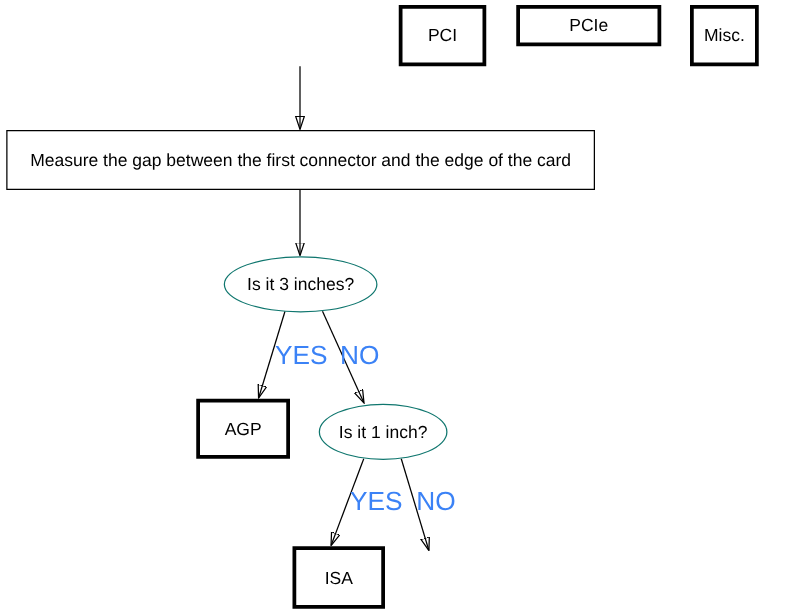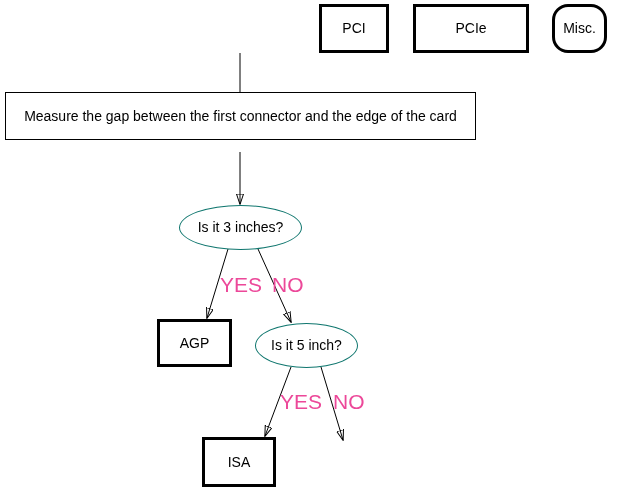--- a/index.html
+++ b/index.html
@@ -29,35 +29,35 @@
     color: #000000;
     background: #ffffff;
   }
   .rect-bold { border: 3px solid #000000; }
   .rect-thin { border: 1px solid #000000; }
   .ellipse   { border: 1px solid #0f766e; border-radius: 50%; }
 
   
   .n-start   { left: 183px; top: 4px;   width: 113px; height: 49px; }
   .n-pci     { left: 319px; top: 4px;   width: 70px;  height: 49px; }
-  .n-pcie    { left: 413px; top: 4px;   width: 116px; height: 49px; }
-  .n-misc    { left: 552px; top: 4px;   width: 55px;  height: 49px; border-radius: 16px; }
+  .n-pcie    { left: 413px; top: 4px;   width: 116px; height: 33px; }
+  .n-misc    { left: 552px; top: 4px;   width: 55px;  height: 49px; }
   
-  .n-measure { left: 5px;   top: 92px; width: 471px; height: 48px; }
+  .n-measure { left: 5px;   top: 104px; width: 471px; height: 48px; }
   .n-q3      { left: 179px; top: 205px; width: 123px; height: 45px; }
   .n-agp     { left: 157px; top: 319px; width: 75px;  height: 48px; }
   .n-q1      { left: 255px; top: 323px; width: 103px; height: 45px; }
-  .n-isa     { left: 202px; top: 437px; width: 74px;  height: 50px; }
+  .n-isa     { left: 234px; top: 437px; width: 74px;  height: 50px; }
   .n-medium  { left: 318px; top: 441px; width: 82px;  height: 44px; }
 
   .edge-label {
     position: absolute;
     font-size: 21px;
     line-height: 1;
-    color: #ec4899;
+    color: #3b82f6;
     background: transparent;
     white-space: nowrap;
   }
   .l-yes1 { left: 220px; top: 274px; }
   .l-no1  { left: 272px; top: 274px; }
   .l-yes2 { left: 280px; top: 391px; }
   .l-no2  { left: 333px; top: 391px; }
 
   #edges {
     position: absolute;
@@ -105,21 +105,21 @@
   </div>
 
   <div class="node ellipse n-q3">
     <span>Is it 3 inches?</span>
   </div>
 
   <div class="node rect-bold n-agp">
     <span>AGP</span>
   </div>
   <div class="node ellipse n-q1">
-    <span>Is it 5 inch?</span>
+    <span>Is it 1 inch?</span>
   </div>
 
   <div class="node rect-bold n-isa">
     <span>ISA</span>
   </div>
 
   <div class="edge-label l-yes1">YES</div>
   <div class="edge-label l-no1">NO</div>
   <div class="edge-label l-yes2">YES</div>
   <div class="edge-label l-no2">NO</div>

